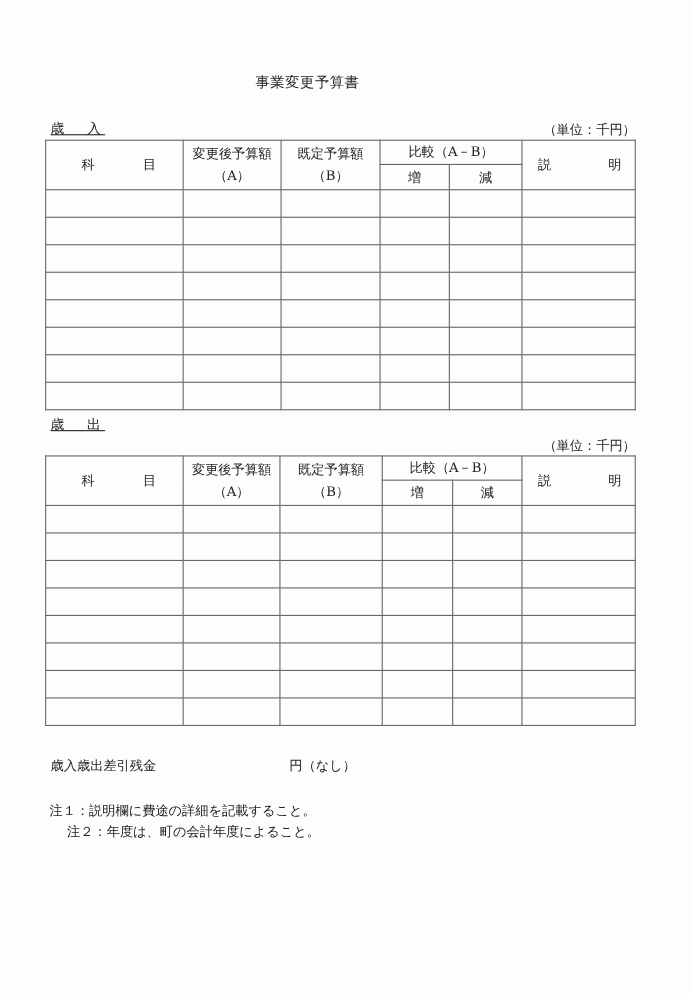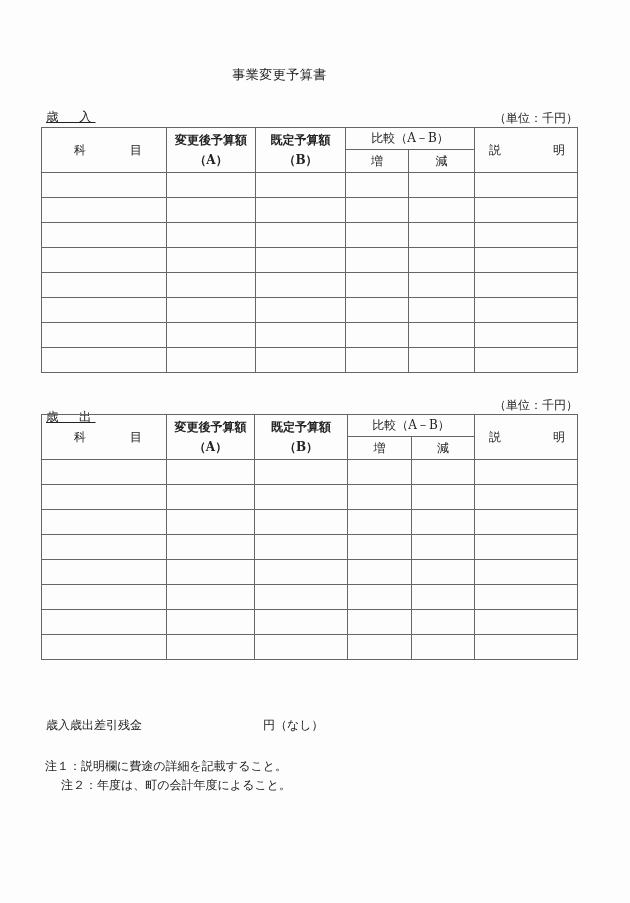--- a/index.html
+++ b/index.html
@@ -6,22 +6,22 @@
   body { width:630px; height:903px; background:#fdfdfd; position:relative; overflow:hidden;
          font-family:"DejaVu Serif","Liberation Serif",serif; color:#222; }
   .abs { position:absolute; white-space:nowrap; }
   .title { left:0; width:559px; top:66px; text-align:center; font-size:13px; letter-spacing:0.5px; }
   .sec { font-size:12.5px; letter-spacing:4px;text-decoration:underline; }
   .unit { font-size:12px; }
   table.bt { position:absolute; border-collapse:collapse; table-layout:fixed; }
   table.bt td { border:1px solid #666; padding:0; font-size:12px; text-align:center; vertical-align:middle; }
   .spread { display:flex; justify-content:space-between; padding:0 24px 0 32px; }
   .spread2 { display:flex; justify-content:space-between; padding:0 12px 0 14px; }
-  .lh { line-height:20px;font-weight:bold; }
-  .footer { font-size:12px;margin-top:29px; }
+  .lh { line-height:20px; }
+  .footer { font-size:12px; }
 </style>
 </head>
 <body>
 
 <div class="abs title">事業変更予算書</div>
 
 <div class="abs sec" style="left:46px;top:109px;">歳　入</div>
 <div class="abs unit" style="left:494px;top:110px;">（単位：千円）</div>
 
 <table class="bt" style="left:41px;top:127px;width:536px;">
@@ -123,21 +123,21 @@
         <td></td>
         <td></td>
         <td></td>
         <td></td>
         <td></td>
         <td></td>
       </tr>
     </tbody>
 </table>
 
-<div class="abs sec" style="left:46px;top:409px;">歳　出</div>
+<div class="abs sec" style="left:46px;top:378px;">歳　出</div>
 <div class="abs unit" style="left:494px;top:397px;">（単位：千円）</div>
 
 <table class="bt" style="left:41px;top:414px;width:536px;">
   <colgroup>
       <col style="width:125px">
       <col style="width:88px">
       <col style="width:93px">
       <col style="width:64px">
       <col style="width:63px">
       <col style="width:103px">

